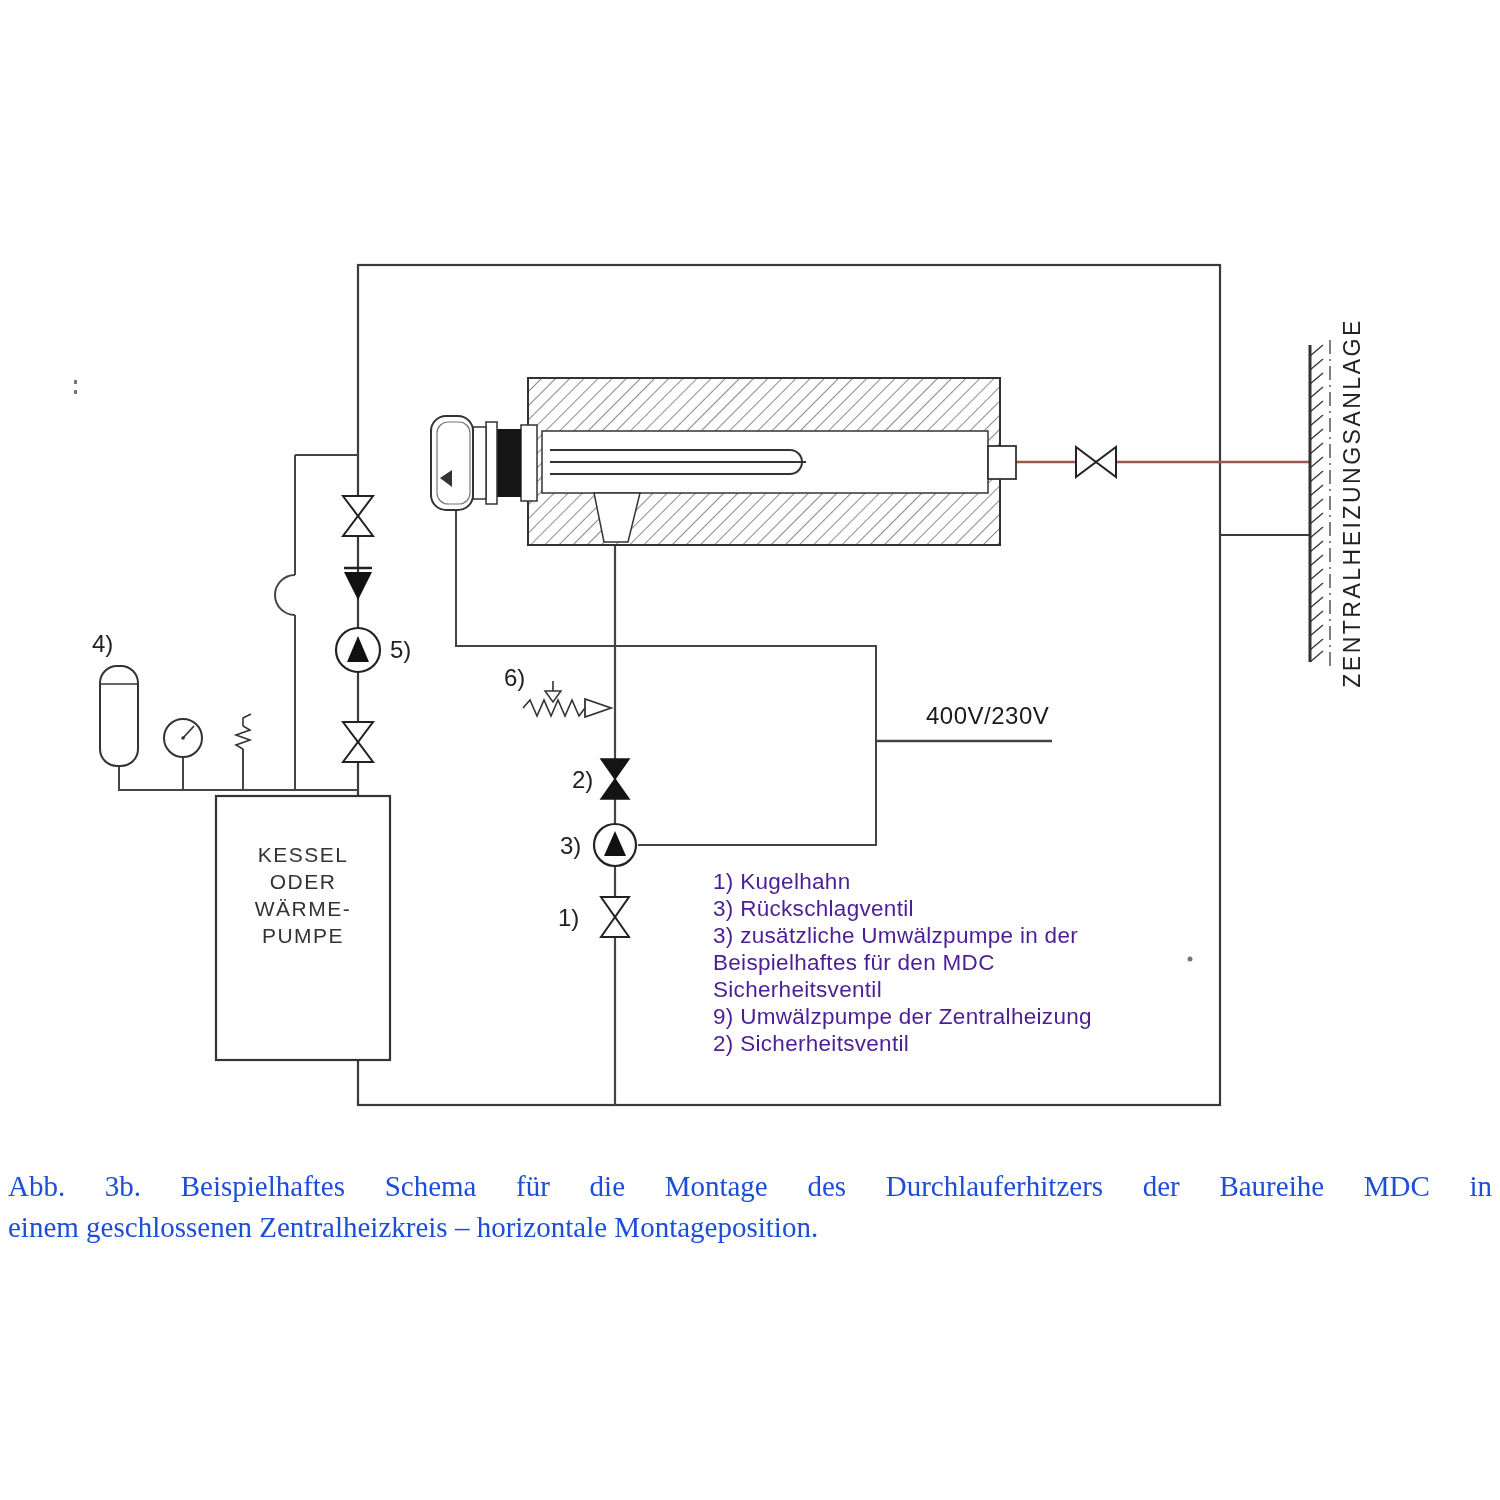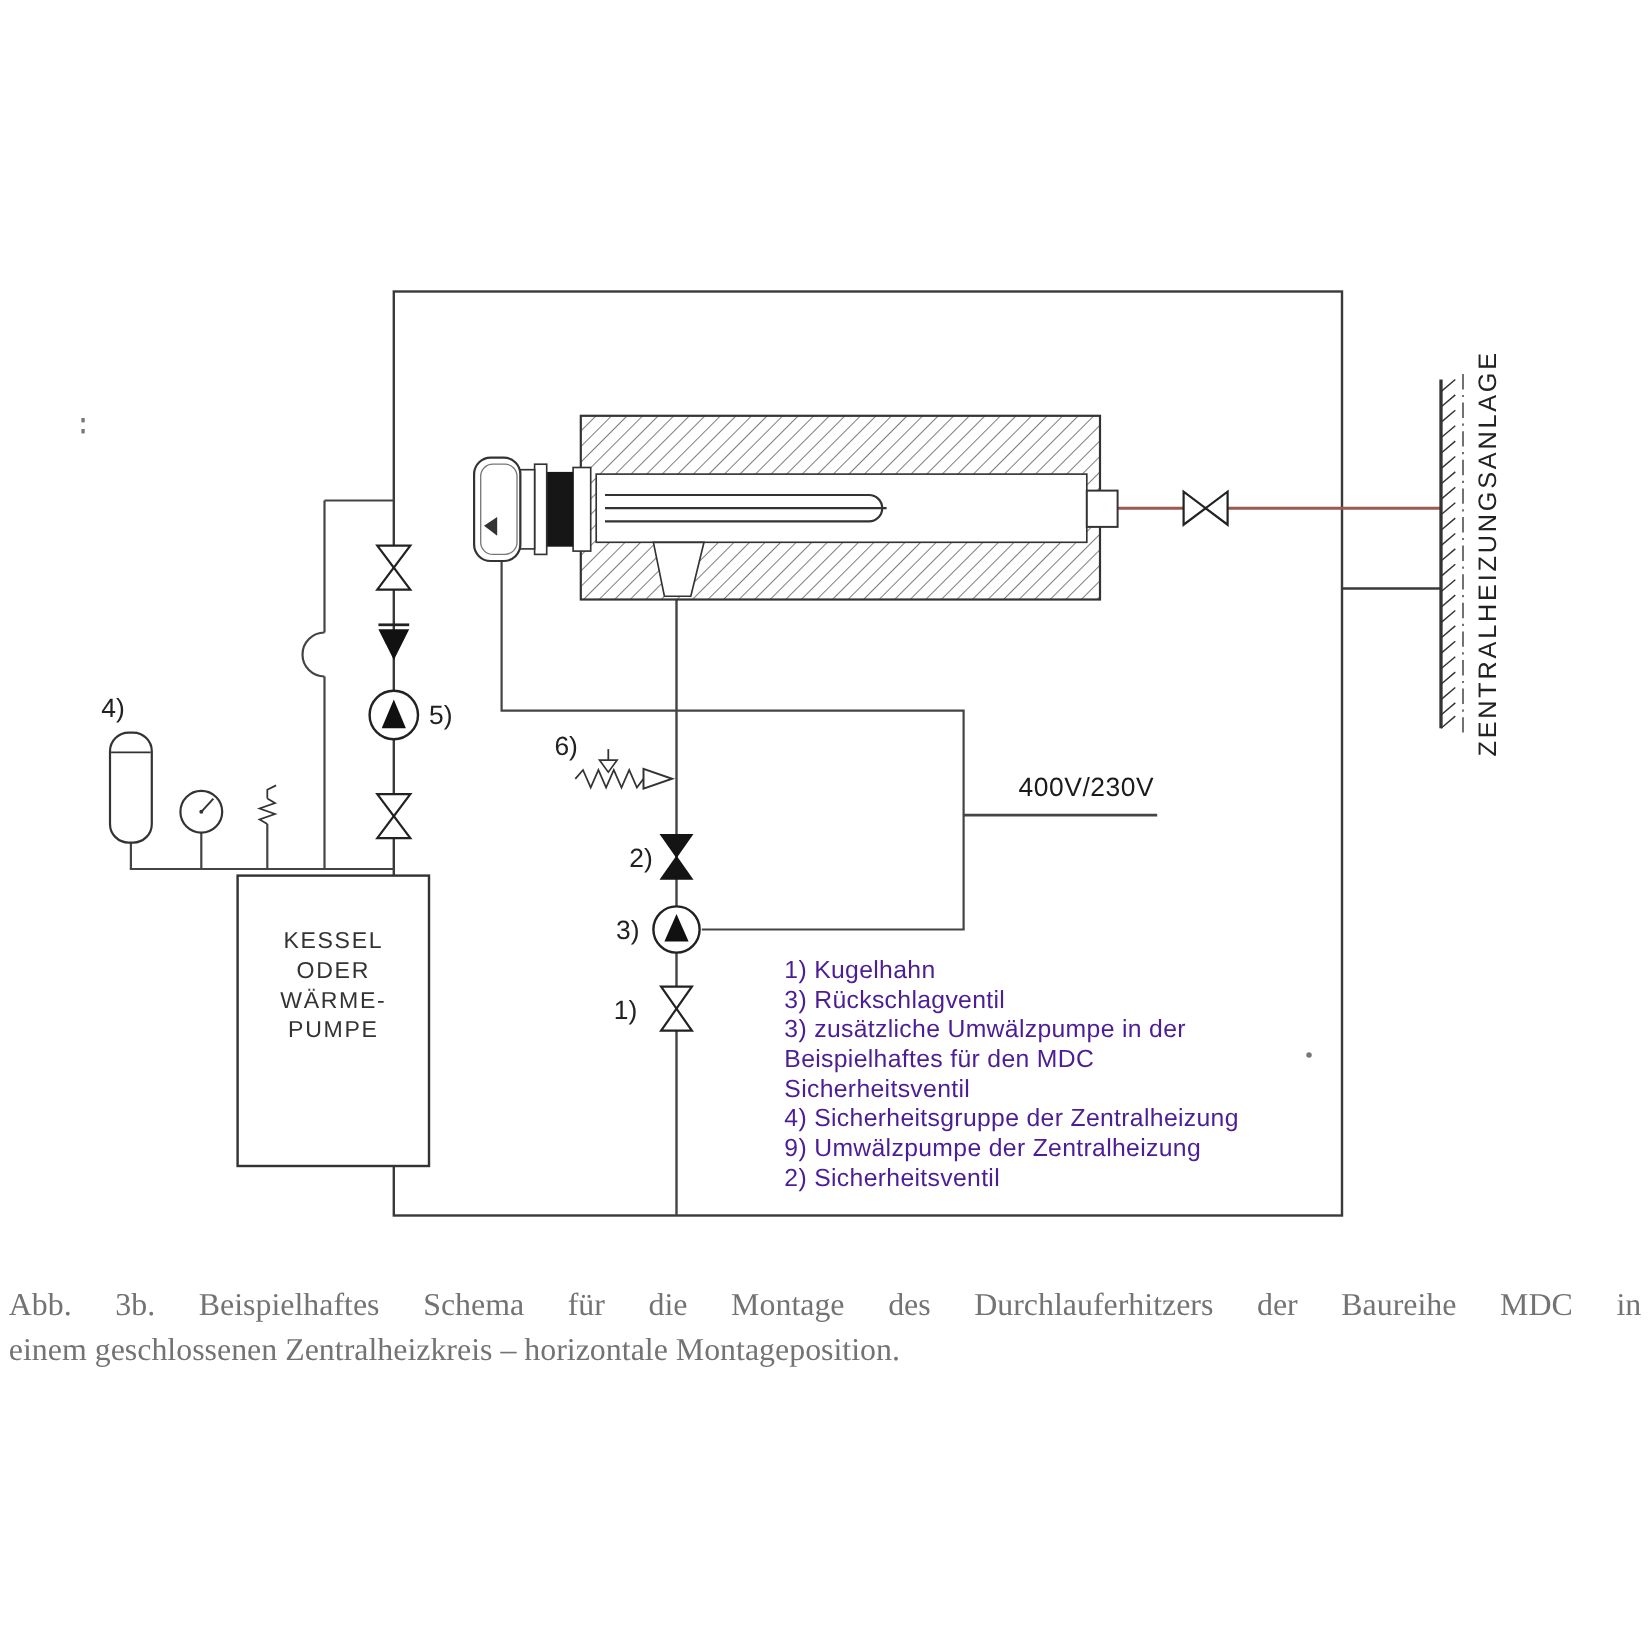--- a/index.html
+++ b/index.html
@@ -12,21 +12,21 @@
   .callout{font-size:24px;fill:#222;}
   .volt{font-size:24px;fill:#1a1a1a;letter-spacing:.5px;}
   .boiler-text{font-size:21px;letter-spacing:1.5px;fill:#333;text-anchor:middle;}
   .zha{font-size:23px;letter-spacing:2.5px;fill:#222;text-anchor:middle;}
   .legend{
     position:absolute;left:713px;top:868px;width:500px;
     font-size:22.5px;line-height:27px;color:#4c1d95;letter-spacing:.3px;
   }
   .caption{
     position:absolute;left:8px;top:1166px;width:1484px;
-    font-family:"Liberation Serif",serif;font-size:29px;line-height:41px;color:#737373;
+    font-family:"Liberation Serif",serif;font-size:29px;line-height:41px;color:#1d4ed8;
   }
   .caption .just{text-align:justify;text-align-last:justify;}
 </style>
 </head>
 <body>
 
 <div id="stage">
 
 <svg width="1500" height="1500" viewBox="0 0 1500 1500">
   <defs>
@@ -194,21 +194,20 @@
   </g>
 </svg>
 
 
 <div class="legend">
   <div>1) Kugelhahn</div>
   <div>3) Rückschlagventil</div>
   <div>3) zusätzliche Umwälzpumpe in der</div>
   <div>Beispielhaftes für den MDC</div>
   <div>Sicherheitsventil</div>
-  <div>4) Sicherheitsgruppe der Zentralheizung</div>
   <div>9) Umwälzpumpe der Zentralheizung</div>
   <div>2) Sicherheitsventil</div>
 </div>
 
 
 <div class="caption">
   <div class="just">Abb. 3b. Beispielhaftes Schema für die Montage des Durchlauferhitzers der Baureihe MDC in</div>
   <div>einem geschlossenen Zentralheizkreis – horizontale Montageposition.</div>
 </div>
 

